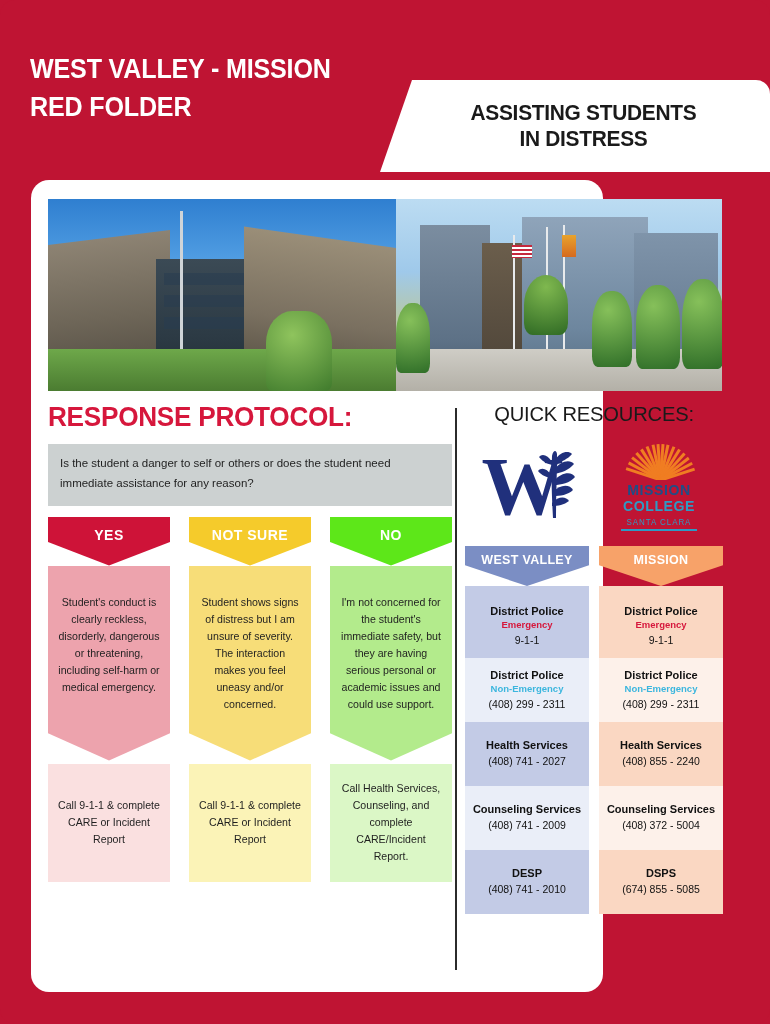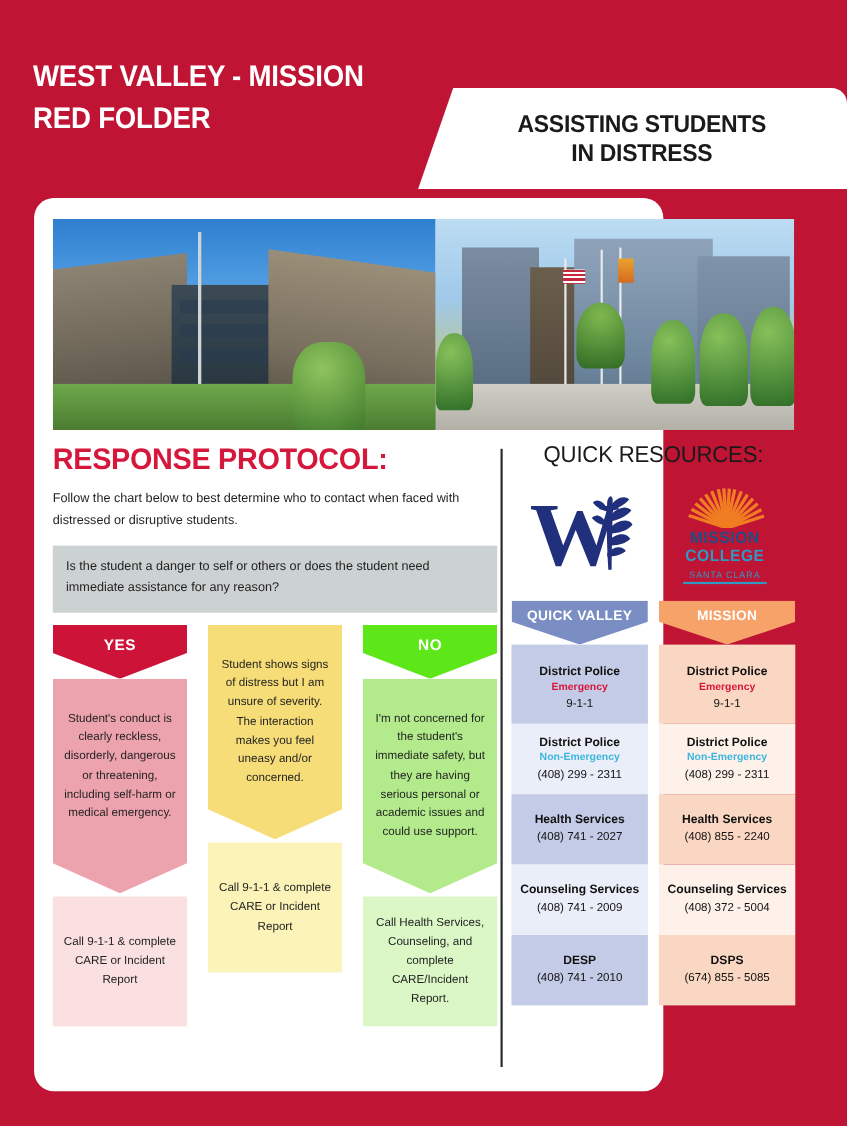--- a/index.html
+++ b/index.html
@@ -239,32 +239,32 @@
         <div class="mstree" style="left:240px;top:86px;width:44px;height:84px;"></div>
         <div class="mstree" style="left:286px;top:80px;width:42px;height:90px;"></div>
         <div class="mstree" style="left:0px;top:104px;width:34px;height:70px;"></div>
       </div>
     </div>
 
     <div class="main">
 
       <div class="col-left">
         <div class="rp-title" style="color: rgb(214, 23, 60);">RESPONSE PROTOCOL:</div>
-        <div class="rp-desc">Follow the chart below to best determine who to contact when faced with distressed or disruptive students.</div>
         <div class="rp-question" style="background: rgb(204, 209, 209);">Is the student a danger to self or others or does the student need immediate assistance for any reason?</div>
 
         <div class="flow">
 
           <div class="flow-col">
             <div class="flow-head" style="background: rgb(206, 19, 56);">YES</div>
             <div class="flow-body" style="background: rgb(237, 163, 173);">Student's conduct is clearly reckless, disorderly, dangerous or threatening, including self-harm or medical emergency.</div>
             <div class="flow-action" style="background: rgb(250, 224, 224);">Call 9-1-1 &amp; complete CARE or Incident Report</div>
           </div>
 
           <div class="flow-col">
+            <div class="flow-head" style="background: rgb(245, 203, 43);">NOT SURE</div>
             <div class="flow-body" style="background: rgb(247, 221, 120);">Student shows signs of distress but I am unsure of severity. The interaction makes you feel uneasy and/or concerned.</div>
             <div class="flow-action" style="background: rgb(251, 243, 183);">Call 9-1-1 &amp; complete CARE or Incident Report</div>
           </div>
 
           <div class="flow-col">
             <div class="flow-head" style="background: rgb(93, 231, 25);">NO</div>
             <div class="flow-body" style="background: rgb(179, 235, 140);">I'm not concerned for the student's immediate safety, but they are having serious personal or academic issues and could use support.</div>
             <div class="flow-action" style="background: rgb(219, 247, 198);">Call Health Services, Counseling, and complete CARE/Incident Report.</div>
           </div>
 
@@ -318,21 +318,21 @@
               <div class="ms-t2">COLLEGE</div>
               <div class="ms-t3">SANTA CLARA</div>
               <div class="ms-rule"></div>
             </div>
           </div>
         </div>
 
         <div class="qr-cols">
 
           <div class="qr-col">
-            <div class="qr-head" style="background: rgb(123, 142, 196);">QUICK VALLEY</div>
+            <div class="qr-head" style="background: rgb(123, 142, 196);">WEST VALLEY</div>
 
             <div class="qr-cell first-cell" style="background: rgb(195, 203, 230);">
               <div class="nm">District Police</div>
               <div class="sub" style="color: rgb(214, 23, 60);">Emergency</div>
               <div class="ph">9-1-1</div>
             </div>
             <div class="qr-cell" style="background: rgb(234, 238, 248);">
               <div class="nm">District Police</div>
               <div class="sub" style="color: rgb(60, 182, 222);">Non-Emergency</div>
               <div class="ph">(408) 299 - 2311</div>

